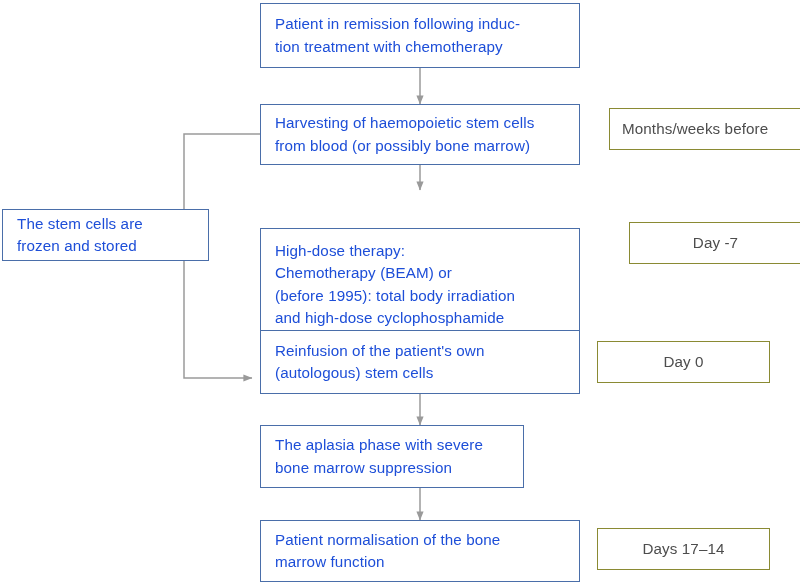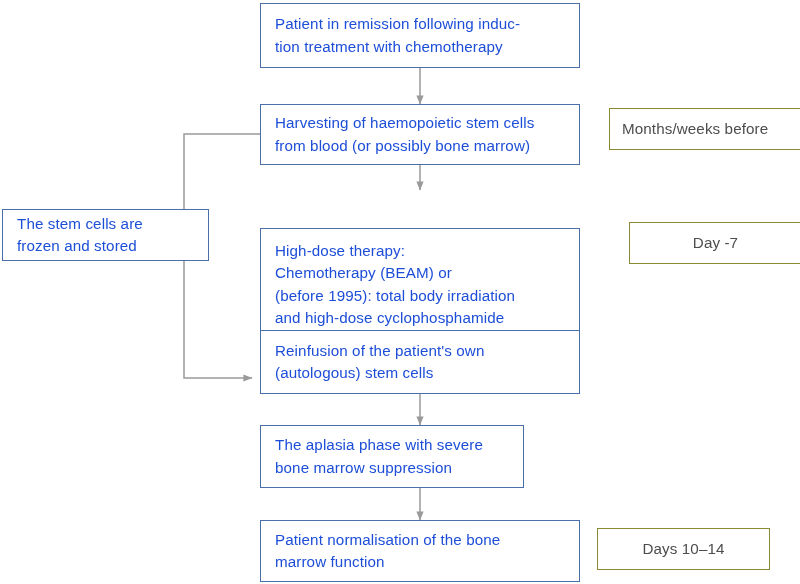--- a/index.html
+++ b/index.html
@@ -129,18 +129,21 @@
   </div>
 
   <div class="tag left-align" style="left:597px; top:108px; width:200px; height:42px;margin-left:12px;">
     <span class="txt">Months/weeks before</span>
   </div>
 
   <div class="tag" style="left:629px; top:222px; width:173px; height:42px;">
     <span class="txt">Day -7</span>
   </div>
 
+  <div class="tag" style="left:597px; top:341px; width:173px; height:42px;">
+    <span class="txt">Day 0</span>
+  </div>
 
   <div class="tag" style="left:597px; top:528px; width:173px; height:42px;">
-    <span class="txt">Days 10–14</span>
+    <span class="txt">Days 17–14</span>
   </div>
 
 </div>
 
 </body></html>

